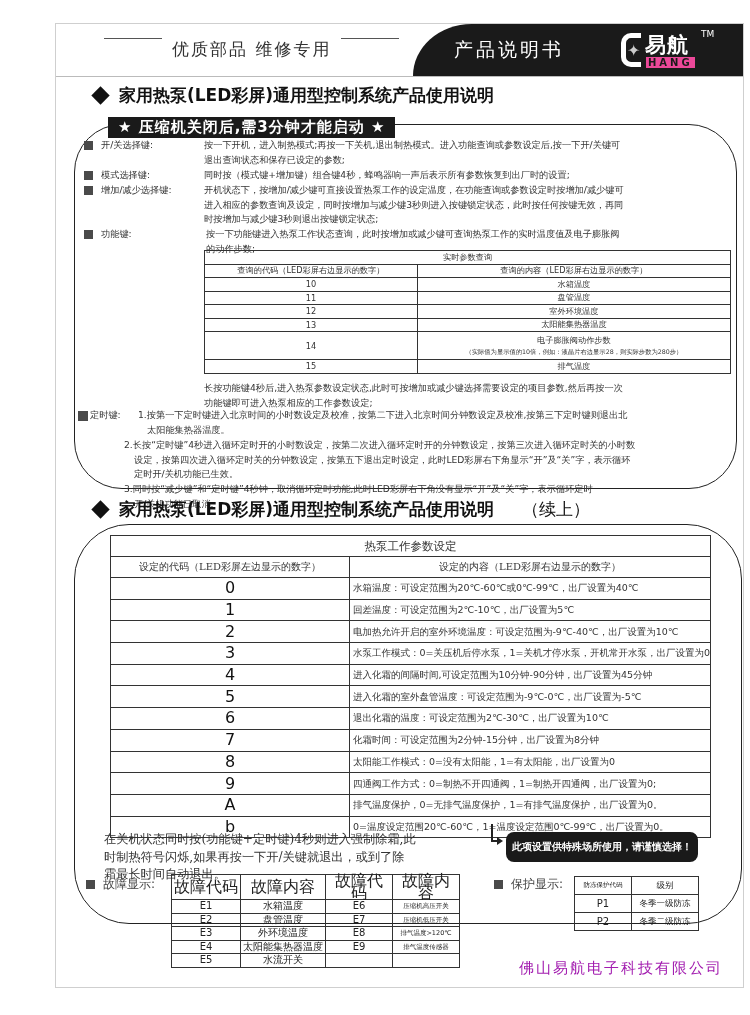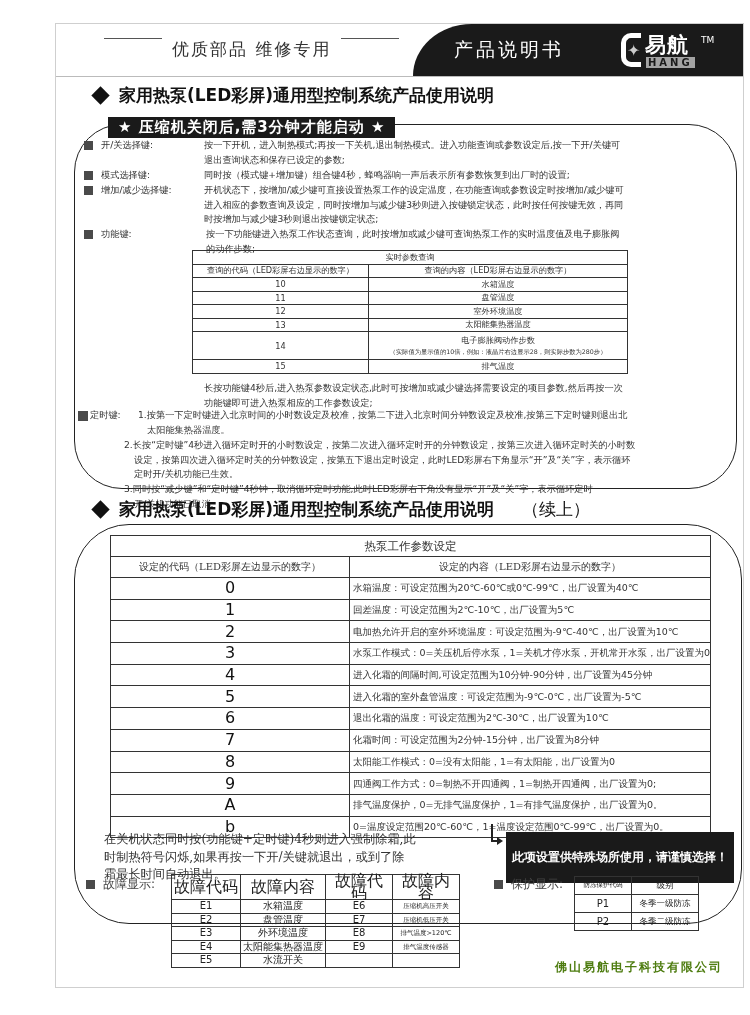--- a/index.html
+++ b/index.html
@@ -15,71 +15,71 @@
               color: #333; display: flex; letter-spacing: 2px; }
   .hdr-left .line { display: inline-block; width: 58px; height: 1px; background: #555; margin: 0 10px; }
   .hdr-title { position: absolute; left: 398px; top: 13px; color: #fff; font-family: "DejaVu Serif", serif;
                font-size: 19px; letter-spacing: 3px; }
   .logo { position: absolute; right: 12px; top: 7px; width: 110px; height: 40px; color: #fff; }
   .logo .c { position: absolute; left: 0; top: 2px; width: 20px; height: 34px; border: 5px solid #fff;
              border-right: none; border-radius: 10px 0 0 10px; box-sizing: border-box; }
   .logo .star { position: absolute; left: 6px; top: 10px; font-size: 16px; color: #ccc; }
   .logo .cn { position: absolute; left: 24px; top: 0px; font-size: 21px; font-weight: bold; letter-spacing: 1px; }
   .logo .en { position: absolute; left: 25px; top: 26px; font-size: 10px; font-weight: bold; letter-spacing: 3px;
-              background: #a3a3a3; color: #1a1a1a; padding: 0 2px; line-height: 11px; }
-  .logo .tm { position: absolute; left: 80px; top: -2px; font-size: 9px; margin-top: 6px; }
+              background: #ec4899; color: #1a1a1a; padding: 0 2px; line-height: 11px; }
+  .logo .tm { position: absolute; left: 80px; top: -2px; font-size: 9px; }
 
   .sec-title { position: absolute; left: 38px; font-size: 17px; font-weight: bold; color: #111;
                display: flex; align-items: center; white-space: nowrap; }
   .sec-title .dia { display: inline-block; width: 13px; height: 13px; background: #111; transform: rotate(45deg);
                     margin-right: 12px; }
   .sec-title .cont { font-weight: normal; margin-left: 28px; font-family: "DejaVu Serif", serif; }
 
   .rbox { position: absolute; border: 1.5px solid #222; border-radius: 48px; box-sizing: border-box; }
   .warn { position: absolute; left: 52px; top: 93px; background: #1a1a1a; color: #fff; font-size: 15px;
           font-weight: bold; padding: 1px 10px; letter-spacing: 1px; white-space: nowrap; }
 
   .row { position: absolute; font-size: 9.2px; line-height: 14.5px; color: #333; }
   .bullet { display: inline-block; width: 9px; height: 9px; background: #4a4a4a; vertical-align: middle; margin-right: 8px; }
   .key { position: absolute; left: 0; top: 0; white-space: nowrap; }
   .desc { position: absolute; left: 130px; width: 540px; }
 
   table { border-collapse: collapse; }
-  .t1 { position: absolute; left: 136px; top: 226px; width: 436px; font-size: 8.2px; color: #333; }
+  .t1 { position: absolute; left: 148px; top: 226px; width: 527px; font-size: 8.2px; color: #333; }
   .t1 td { border: 1px solid #333; text-align: center; height: 12.5px; padding: 0; }
   .t1 .hd td { border-bottom: 1.5px solid #333; }
   .t1 .small { font-size: 6.3px; display: block; line-height: 10px; }
 
   .t2 { position: absolute; left: 54px; top: 511px; width: 601px; color: #333; }
   .t2 td { border: 1px solid #333; padding: 0; }
   .t2 .c1 { width: 246px; text-align: center; font-size: 16px; font-family: "DejaVu Sans", sans-serif; color: #111; height: 20.7px; line-height: 20px; }
   .t2 .c2 { font-size: 9.5px; padding-left: 3px; white-space: nowrap; height: 20.7px; line-height: 20px; }
   .t2 .th { text-align: center; font-size: 11.5px; font-family: "DejaVu Serif", serif; height: 20px; }
 
   .note { position: absolute; left: 48px; top: 807px; width: 360px; font-size: 12.2px; line-height: 17.5px;
           color: #333; font-family: "DejaVu Serif", serif; }
   .arrowline { position: absolute; left: 435px; top: 800px; width: 1.5px; height: 18px; background: #222; }
   .arrowh { position: absolute; left: 435px; top: 816px; width: 8px; height: 1.5px; background: #222; }
   .arrowtip { position: absolute; left: 441px; top: 813px; width: 0; height: 0; border-left: 6px solid #222;
               border-top: 4px solid transparent; border-bottom: 4px solid transparent; }
-  .caution { position: absolute; left: 450px; top: 808px; background: #1a1a1a; color: #fff; font-size: 12px;
-             font-weight: bold; padding: 17px 6px; white-space: nowrap; }
+  .caution { position: absolute; left: 450px; top: 808px; background: #1a1a1a; color: #fff; font-size: 10px;
+             font-weight: bold; padding: 8px 6px; white-space: nowrap; border-radius: 8px; }
 
   .fault-label { position: absolute; left: 30px; top: 852px; font-size: 12px; color: #444; white-space: nowrap; }
   .t3 { position: absolute; left: 115px; top: 850px; font-size: 10px; color: #222; }
   .t3 td { border: 1px solid #333; text-align: center; height: 12.5px; padding: 0 2px; line-height: 12px; }
   .t3 .h td { font-size: 16px; height: 14px; }
   .t3 .sm { font-size: 6.5px; }
 
   .prot-label { position: absolute; left: 438px; top: 852px; font-size: 12px; color: #444; white-space: nowrap; }
   .t4 { position: absolute; left: 518px; top: 852px; font-size: 10px; color: #222; }
   .t4 td { border: 1px solid #333; text-align: center; height: 17px; padding: 0 3px; }
   .t4 .sm { font-size: 6.5px; }
 
-  .company { position: absolute; right: 20px; top: 935px; font-size: 12px; font-weight: bold; letter-spacing: 2px; color: #4d7c0f; white-space: nowrap; }
+  .company { position: absolute; right: 20px; top: 935px; font-size: 15px; font-weight: normal; letter-spacing: 2px; color: #a21caf; white-space: nowrap; }
 </style>
 </head>
 <body>
 
 <div class="page">
 
   <div class="hdr">
     <div class="hdr-left">
       <span class="line"></span>
       <span>优质部品 维修专用</span>

